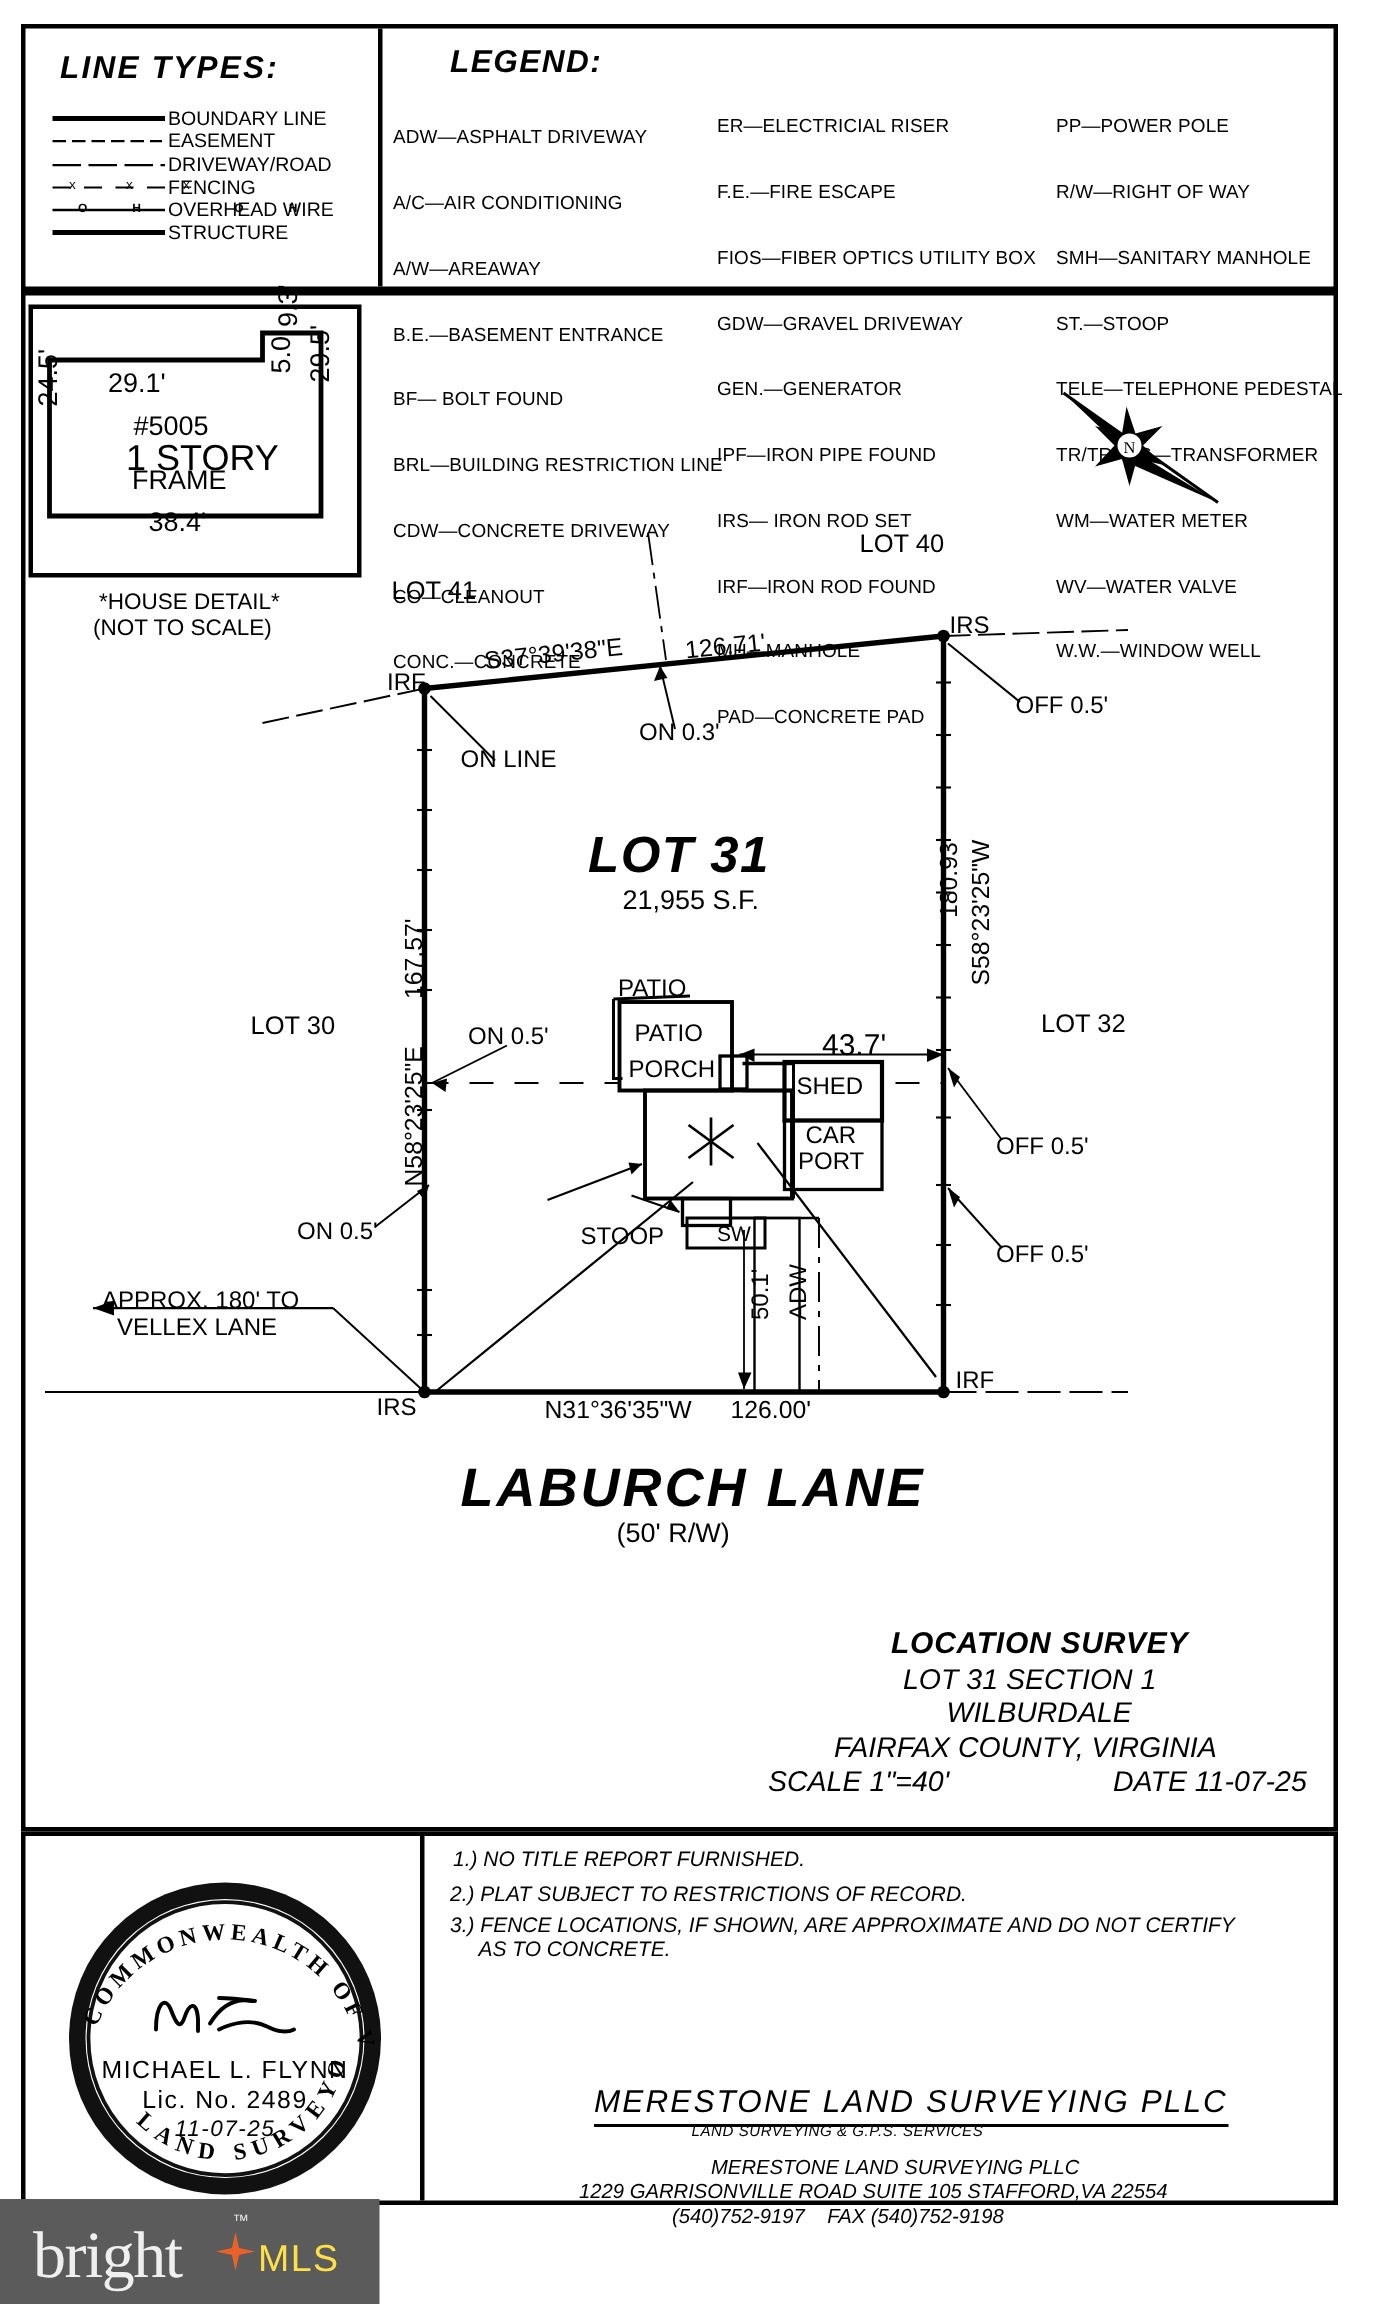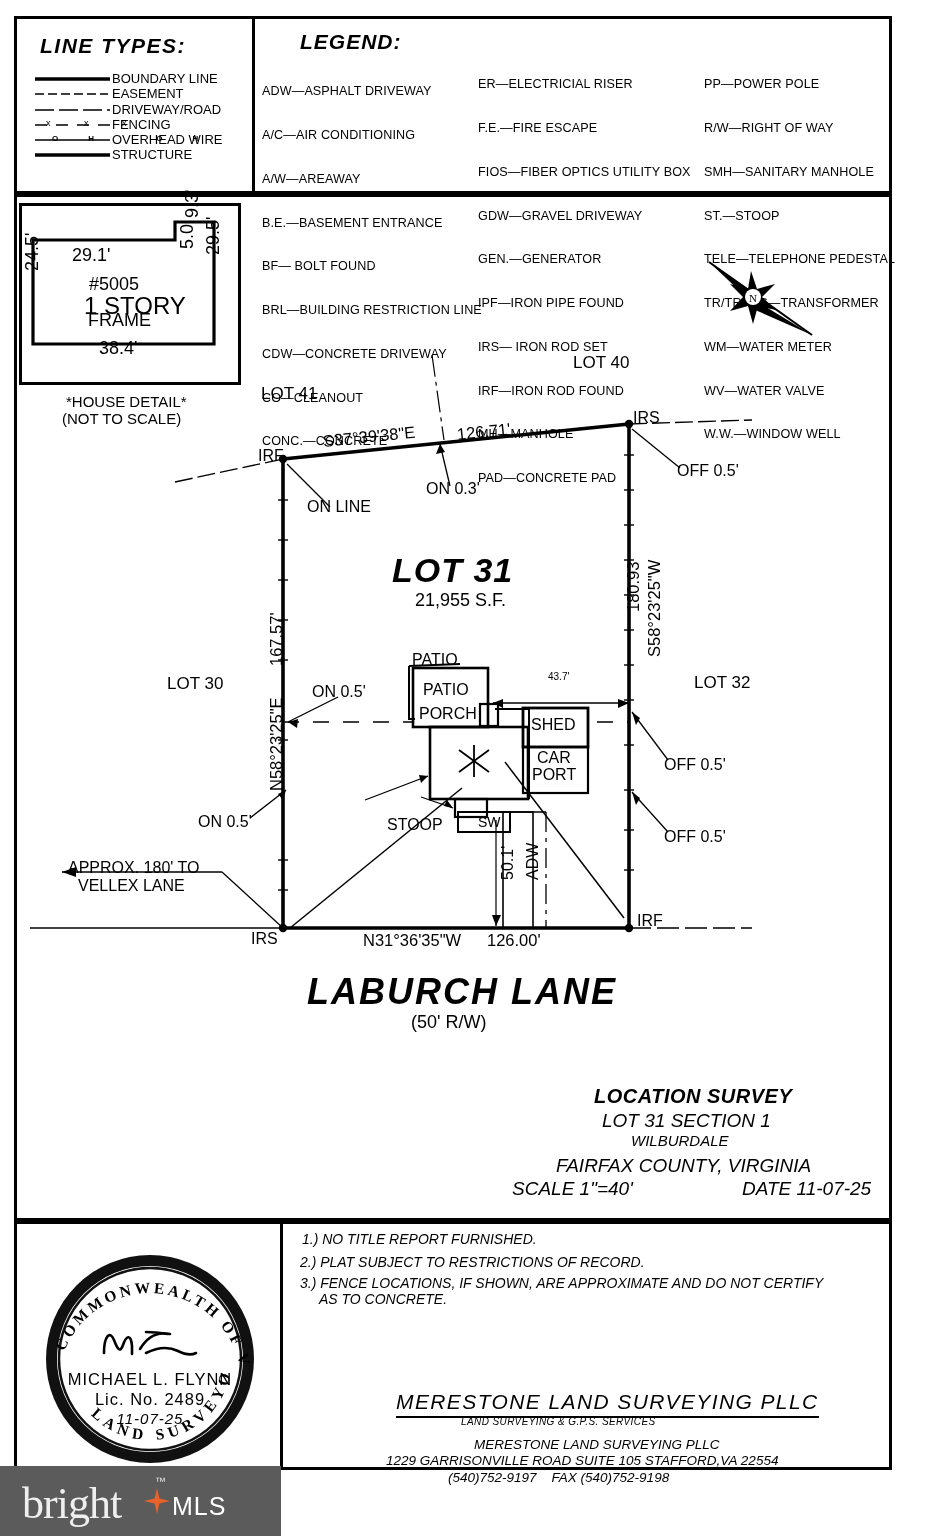--- a/index.html
+++ b/index.html
@@ -17,23 +17,23 @@
   
   .legcol{position:absolute;font-size:12.6px;line-height:14.6px;letter-spacing:.1px;white-space:pre;}
   .legtitle{font-size:21px;font-weight:bold;font-style:italic;letter-spacing:1px;}
 
   .ltitle{font-size:21px;font-weight:bold;font-style:italic;letter-spacing:1.5px;}
   .lt-row{position:absolute;font-size:13px;white-space:nowrap;}
 
   svg{position:absolute;left:0;top:0;overflow:visible;}
 
   
-  #mls{position:absolute;left:0;top:1466px;width:281px;height:70px;background:#5b5b5b;}
+  #mls{position:absolute;left:0;top:1466px;width:253px;height:70px;background:#5b5b5b;}
   #mls .bm{position:absolute;left:22px;top:12px;font-family:"Liberation Serif",serif;font-size:44px;color:#efefef;letter-spacing:-1px;}
-  #mls .ml{position:absolute;left:172px;top:26px;font-family:"Liberation Sans",sans-serif;font-size:25px;color:#ffffff;letter-spacing:1px;}
+  #mls .ml{position:absolute;left:172px;top:26px;font-family:"Liberation Sans",sans-serif;font-size:25px;color:#fde047;letter-spacing:1px;}
   #mls .tm{position:absolute;left:155px;top:9px;font-size:11px;color:#e8e8e8;}
   #mls .star{position:absolute;left:144px;top:22px;width:26px;height:26px;}
 
   
   .sealwrap{position:absolute;left:28px;top:1248px;width:244px;height:222px;}
 </style>
 </head>
 <body>
 
 <div id="page">
@@ -300,29 +300,29 @@
   <div class="t" style="left:412px;top:651px;font-size:16px;">PATIO</div>
   <div class="t" style="left:423px;top:681px;font-size:16px;">PATIO</div>
   <div class="t" style="left:419px;top:705px;font-size:16px;">PORCH</div>
   <div class="t" style="left:531px;top:716px;font-size:16px;">SHED</div>
   <div class="t" style="left:537px;top:749px;font-size:16px;">CAR</div>
   <div class="t" style="left:532px;top:766px;font-size:16px;">PORT</div>
   <div class="t" style="left:387px;top:816px;font-size:16px;">STOOP</div>
   <div class="t" style="left:478px;top:814px;font-size:14px;">SW</div>
   <div class="t" style="left:524px;top:880px;font-size:16px;transform:rotate(-90deg);transform-origin:0 0;">ADW</div>
 
-  <div class="t" style="left:548px;top:671px;font-size:10px;">43.7'</div>
+  <div class="t" style="left:548px;top:686px;font-size:20px;">43.7'</div>
   <div class="t" style="left:499px;top:880px;font-size:16px;transform:rotate(-90deg);transform-origin:0 0;">50.1'</div>
 
   <div class="t ital bold" style="left:307px;top:971px;font-size:36px;letter-spacing:2px;">LABURCH LANE</div>
   <div class="t" style="left:411px;top:1012px;font-size:18px;">(50' R/W)</div>
 
   <div class="t ital bold ctr" style="left:594px;top:1085px;font-size:20px;letter-spacing:.5px;">LOCATION SURVEY</div>
   <div class="t ital ctr" style="left:602px;top:1110px;font-size:19px;">LOT 31 SECTION 1</div>
-  <div class="t ital ctr" style="left:631px;top:1132px;font-size:15px;">WILBURDALE</div>
+  <div class="t ital ctr" style="left:631px;top:1132px;font-size:19px;">WILBURDALE</div>
   <div class="t ital ctr" style="left:556px;top:1155px;font-size:19px;">FAIRFAX COUNTY, VIRGINIA</div>
   <div class="t ital" style="left:512px;top:1178px;font-size:19px;">SCALE 1"=40'</div>
   <div class="t ital" style="left:742px;top:1178px;font-size:19px;">DATE 11-07-25</div>
 
   <div class="t ital" style="left:302px;top:1231px;font-size:14px;">1.) NO TITLE REPORT FURNISHED.</div>
   <div class="t ital" style="left:300px;top:1254px;font-size:14px;">2.) PLAT SUBJECT TO RESTRICTIONS OF RECORD.</div>
   <div class="t ital" style="left:300px;top:1275px;font-size:14px;">3.) FENCE LOCATIONS, IF SHOWN, ARE APPROXIMATE AND DO NOT CERTIFY</div>
   <div class="t ital" style="left:300px;top:1291px;font-size:14px;">     AS TO CONCRETE.</div>
 
   <div class="sealwrap">

